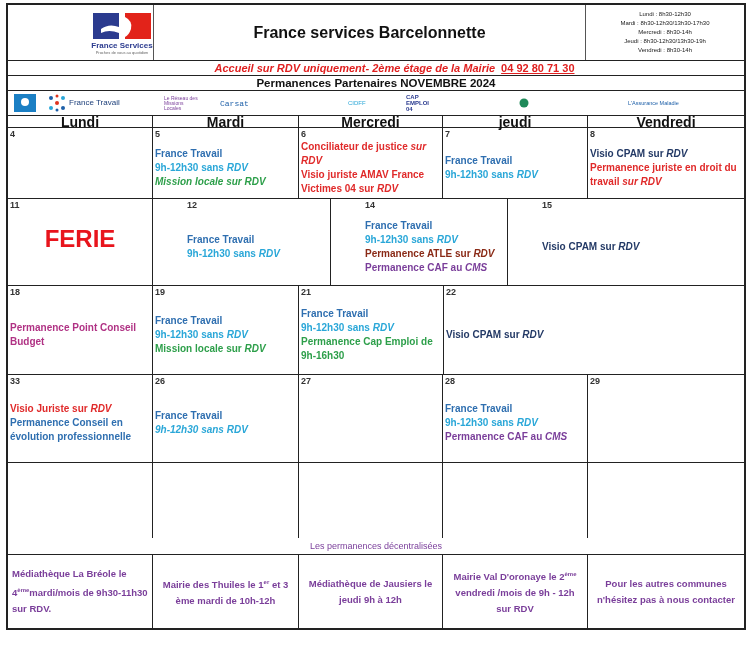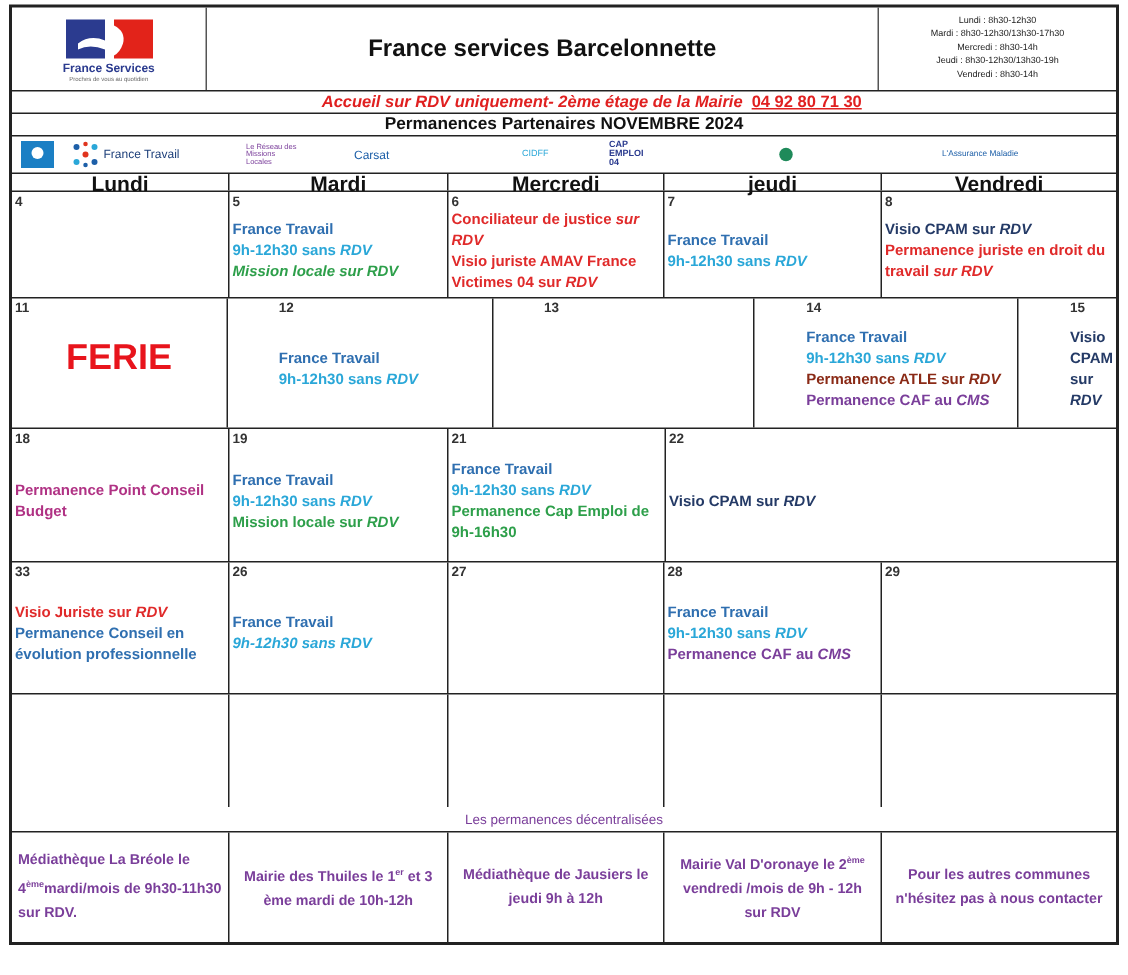--- a/index.html
+++ b/index.html
@@ -1,21 +1,21 @@
 <!DOCTYPE html>
 <html><head>
 <meta charset="utf-8">
 <style>
   * { box-sizing: border-box; margin: 0; padding: 0; }
   body { width: 752px; height: 650px; background: #fff; font-family: "Liberation Sans", sans-serif; position: relative; overflow: hidden; }
   .sheet { position: absolute; left: 6px; top: 3px; width: 740px; border: 2px solid #222; }
   .row { display: flex; border-bottom: 1.5px solid #222; }
   .row:last-child { border-bottom: none; }
   .hdr { height: 56px; }
-  .logo-cell { width: 130px; border-right: 1px solid #555; display: flex; align-items: center; justify-content: center; }
+  .logo-cell { width: 146px; border-right: 1px solid #555; display: flex; align-items: center; justify-content: flex-end; }
   .title-cell { flex: 1; display: flex; align-items: center; justify-content: center; font-size: 16px; font-weight: bold; color: #111; border-right: 1px solid #555; }
   .hours-cell { width: 158px; display: flex; flex-direction: column; align-items: center; justify-content: center; font-size: 6px; line-height: 9px; color: #222; }
   .banner { height: 15px; justify-content: center; align-items: center; font-size: 11px; font-weight: bold; font-style: italic; color: #e02020; padding-left: 37px; }
   .banner .phone { font-style: normal; margin-left: 6px; text-decoration: underline; }
   .subtitle { height: 15px; justify-content: center; align-items: center; font-size: 11.5px; font-weight: bold; color: #111; }
   .logos { height: 25px; align-items: center; position: relative; }
   .plogo { position: absolute; font-size: 7px; display: flex; align-items: center; gap: 3px; }
   .days { height: 12px; }
   .days div { display: flex; align-items: center; justify-content: center; font-size: 14px; font-weight: bold; color: #111; border-right: 1.5px solid #222; }
   .days div:last-child { border-right: none; }
@@ -89,21 +89,21 @@
           <circle cx="3" cy="4" r="2" fill="#1d5fa8"></circle>
           <circle cx="15" cy="4" r="2" fill="#2aa7d8"></circle>
           <circle cx="3" cy="14" r="2" fill="#2aa7d8"></circle>
           <circle cx="15" cy="14" r="2" fill="#1d5fa8"></circle>
           <circle cx="9" cy="2" r="1.5" fill="#e0341e"></circle>
           <circle cx="9" cy="16" r="1.5" fill="#1d5fa8"></circle>
       </svg>
       <span style="font-size:8px;color:#1d3f7a;line-height:8px;">France Travail</span>
     </div>
     <div class="plogo" style="left:156px;color:#7a3e9a;font-size:5px;width:36px;line-height:5px;">Le Réseau des Missions Locales</div>
-    <div class="plogo" style="left:228px;color:#1d5fa8;font-size:8px;">Carsat</div>
+    <div class="plogo" style="left:212px;color:#1d5fa8;font-size:8px;font-family:Liberation Mono, monospace;">Carsat</div>
     <div class="plogo" style="left:340px;color:#2aa7d8;font-size:6px;">CIDFF</div>
     <div class="plogo" style="left:398px;color:#2b3b8f;font-size:6px;font-weight:bold;width:26px;line-height:6px;">CAP EMPLOI 04</div>
     <div class="plogo" style="left:511px;">
       <svg width="10" height="10">
           <circle cx="5" cy="5" r="4.5" fill="#1f8a5a"></circle>
         </svg>
     </div>
     <div class="plogo" style="left:620px;color:#1d5fa8;font-size:5.5px;">L'Assurance Maladie</div>
   </div>
 
@@ -157,24 +157,20 @@
           <div class="ferie">FERIE</div>
           <div class="body" style="height: 71px;"></div>
         </div>
         <div class="cell c2">
           <span class="num">12</span>
           <div class="body" style="height: 71px;">
             <div class="ft"><span>France Travail</span></div>
             <div class="ftt"><span>9h-12h30 sans </span><i>RDV</i></div>
           </div>
         </div>
-        <div class="cell c3">
-          <span class="num">13</span>
-          <div class="body" style="height: 71px;"></div>
-        </div>
         <div class="cell c4">
           <span class="num">14</span>
           <div class="body" style="height: 71px;">
             <div class="ft"><span>France Travail</span></div>
             <div class="ftt"><span>9h-12h30 sans </span><i>RDV</i></div>
             <div class="brown"><span>Permanence ATLE sur </span><i>RDV</i></div>
             <div class="purple"><span>Permanence CAF au </span><i>CMS</i></div>
           </div>
         </div>
         <div class="cell c5">

